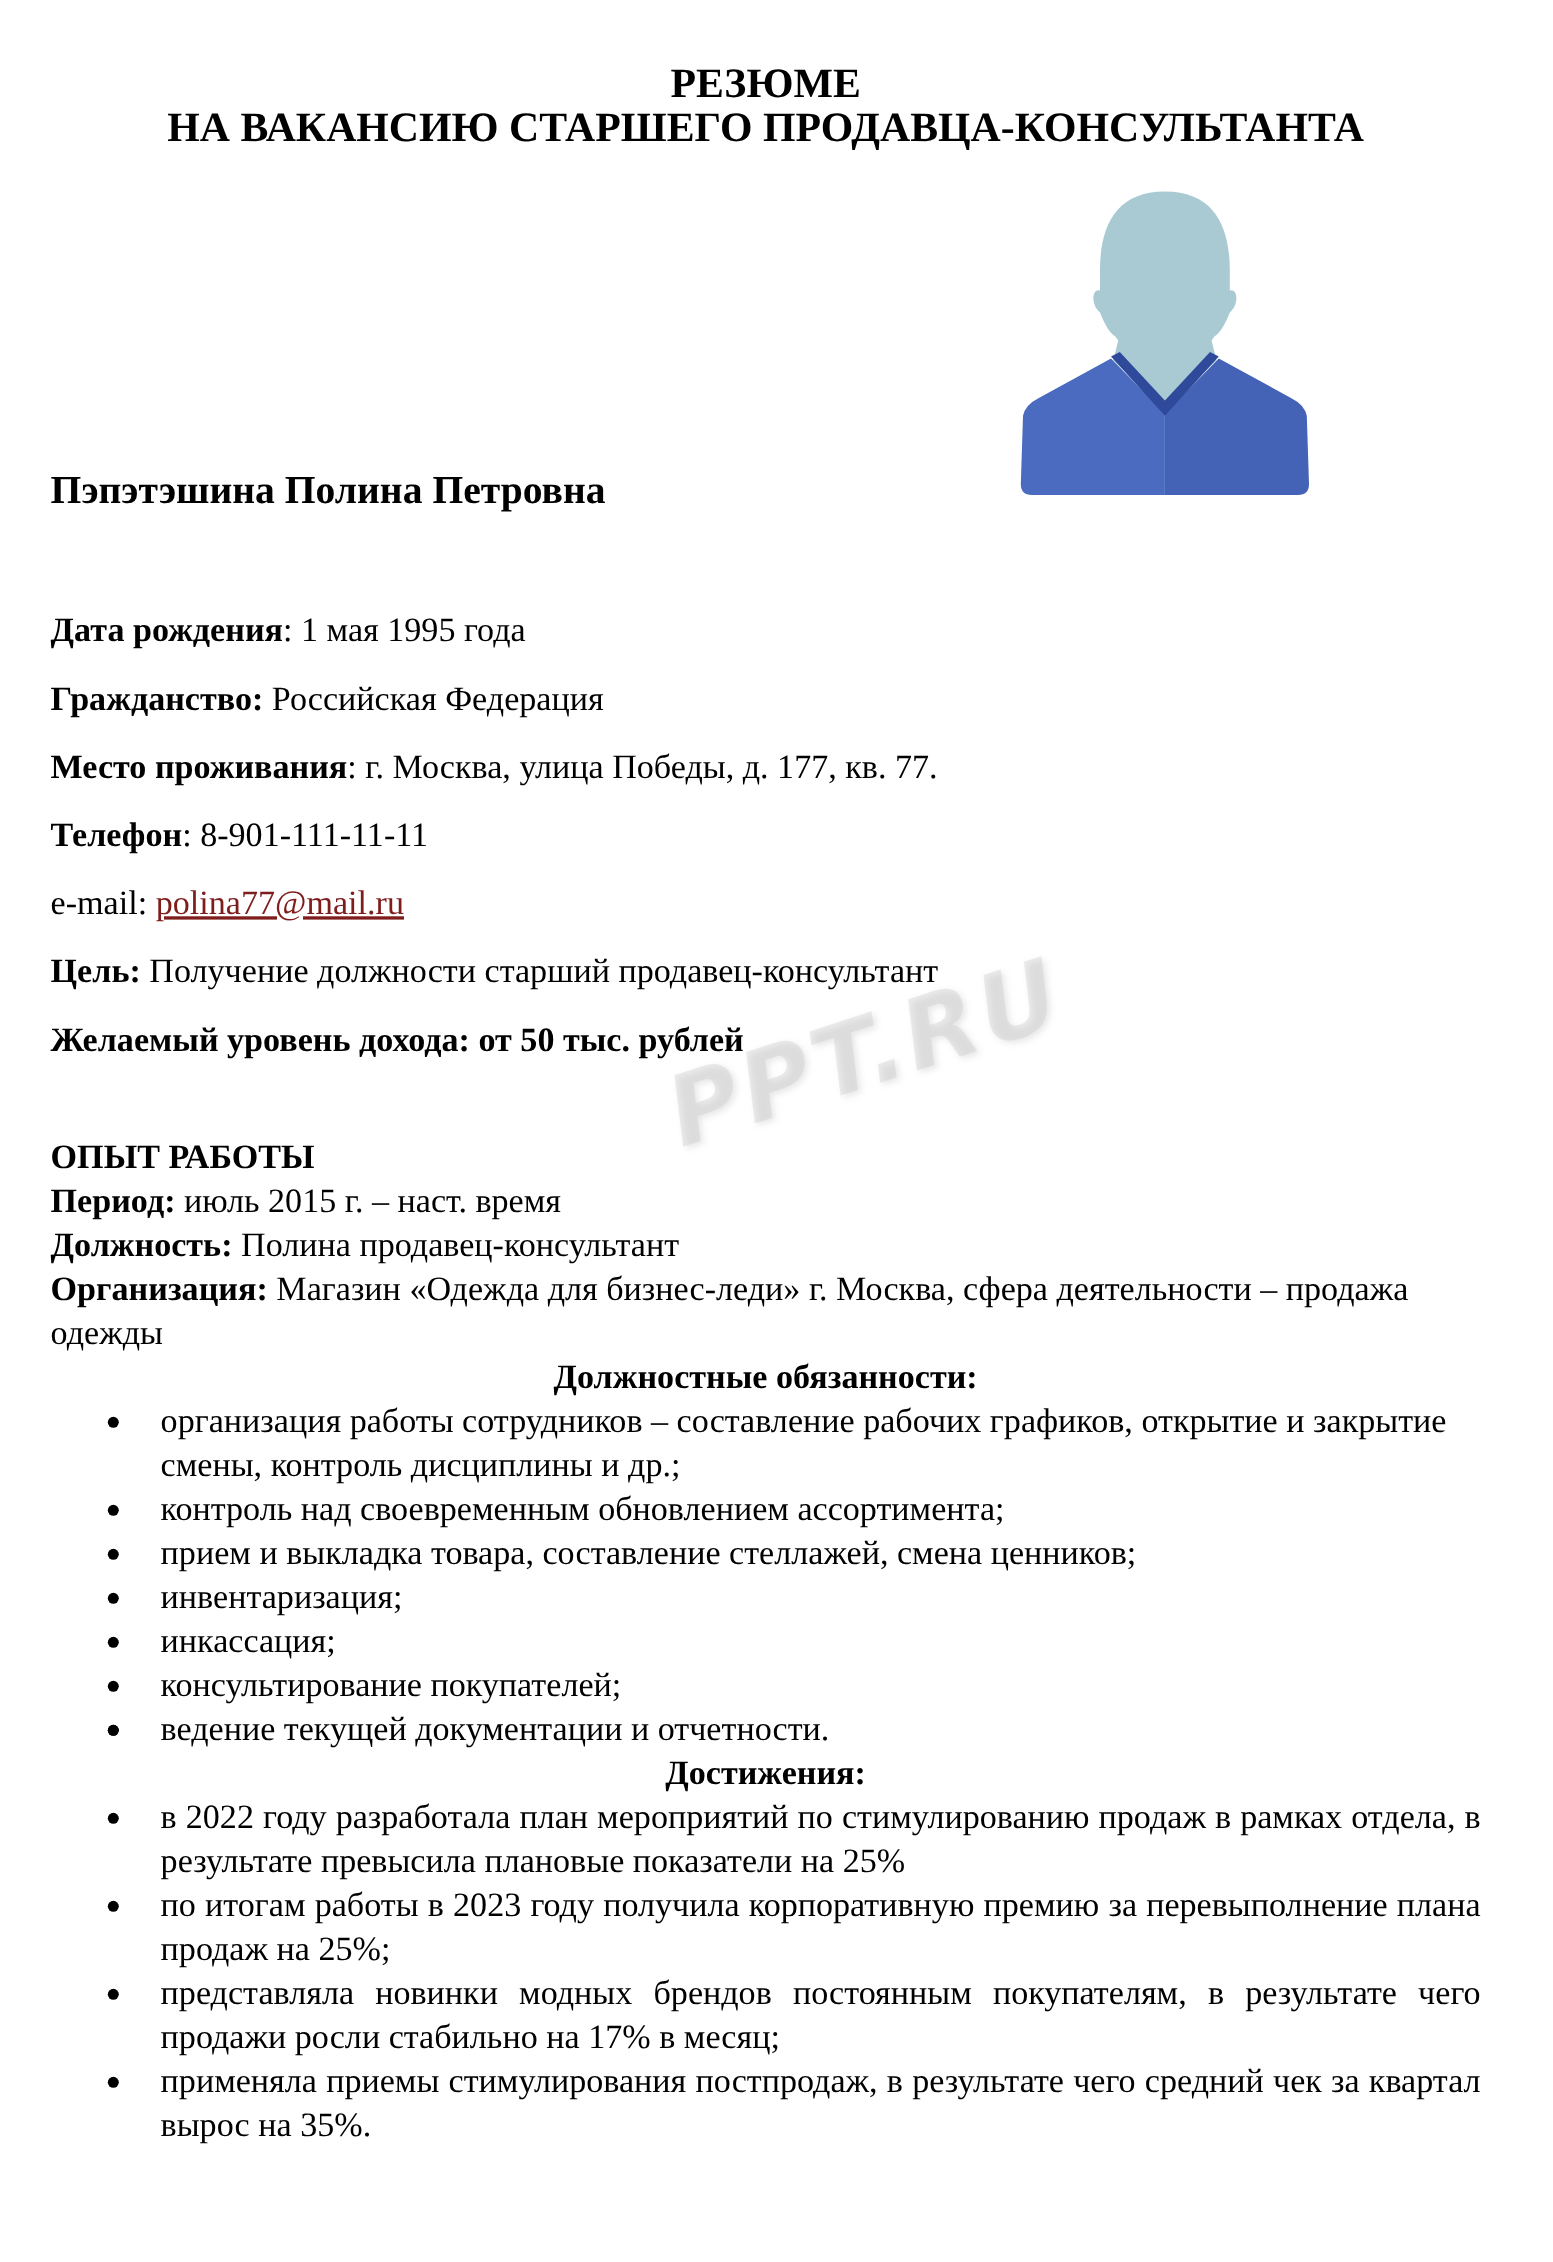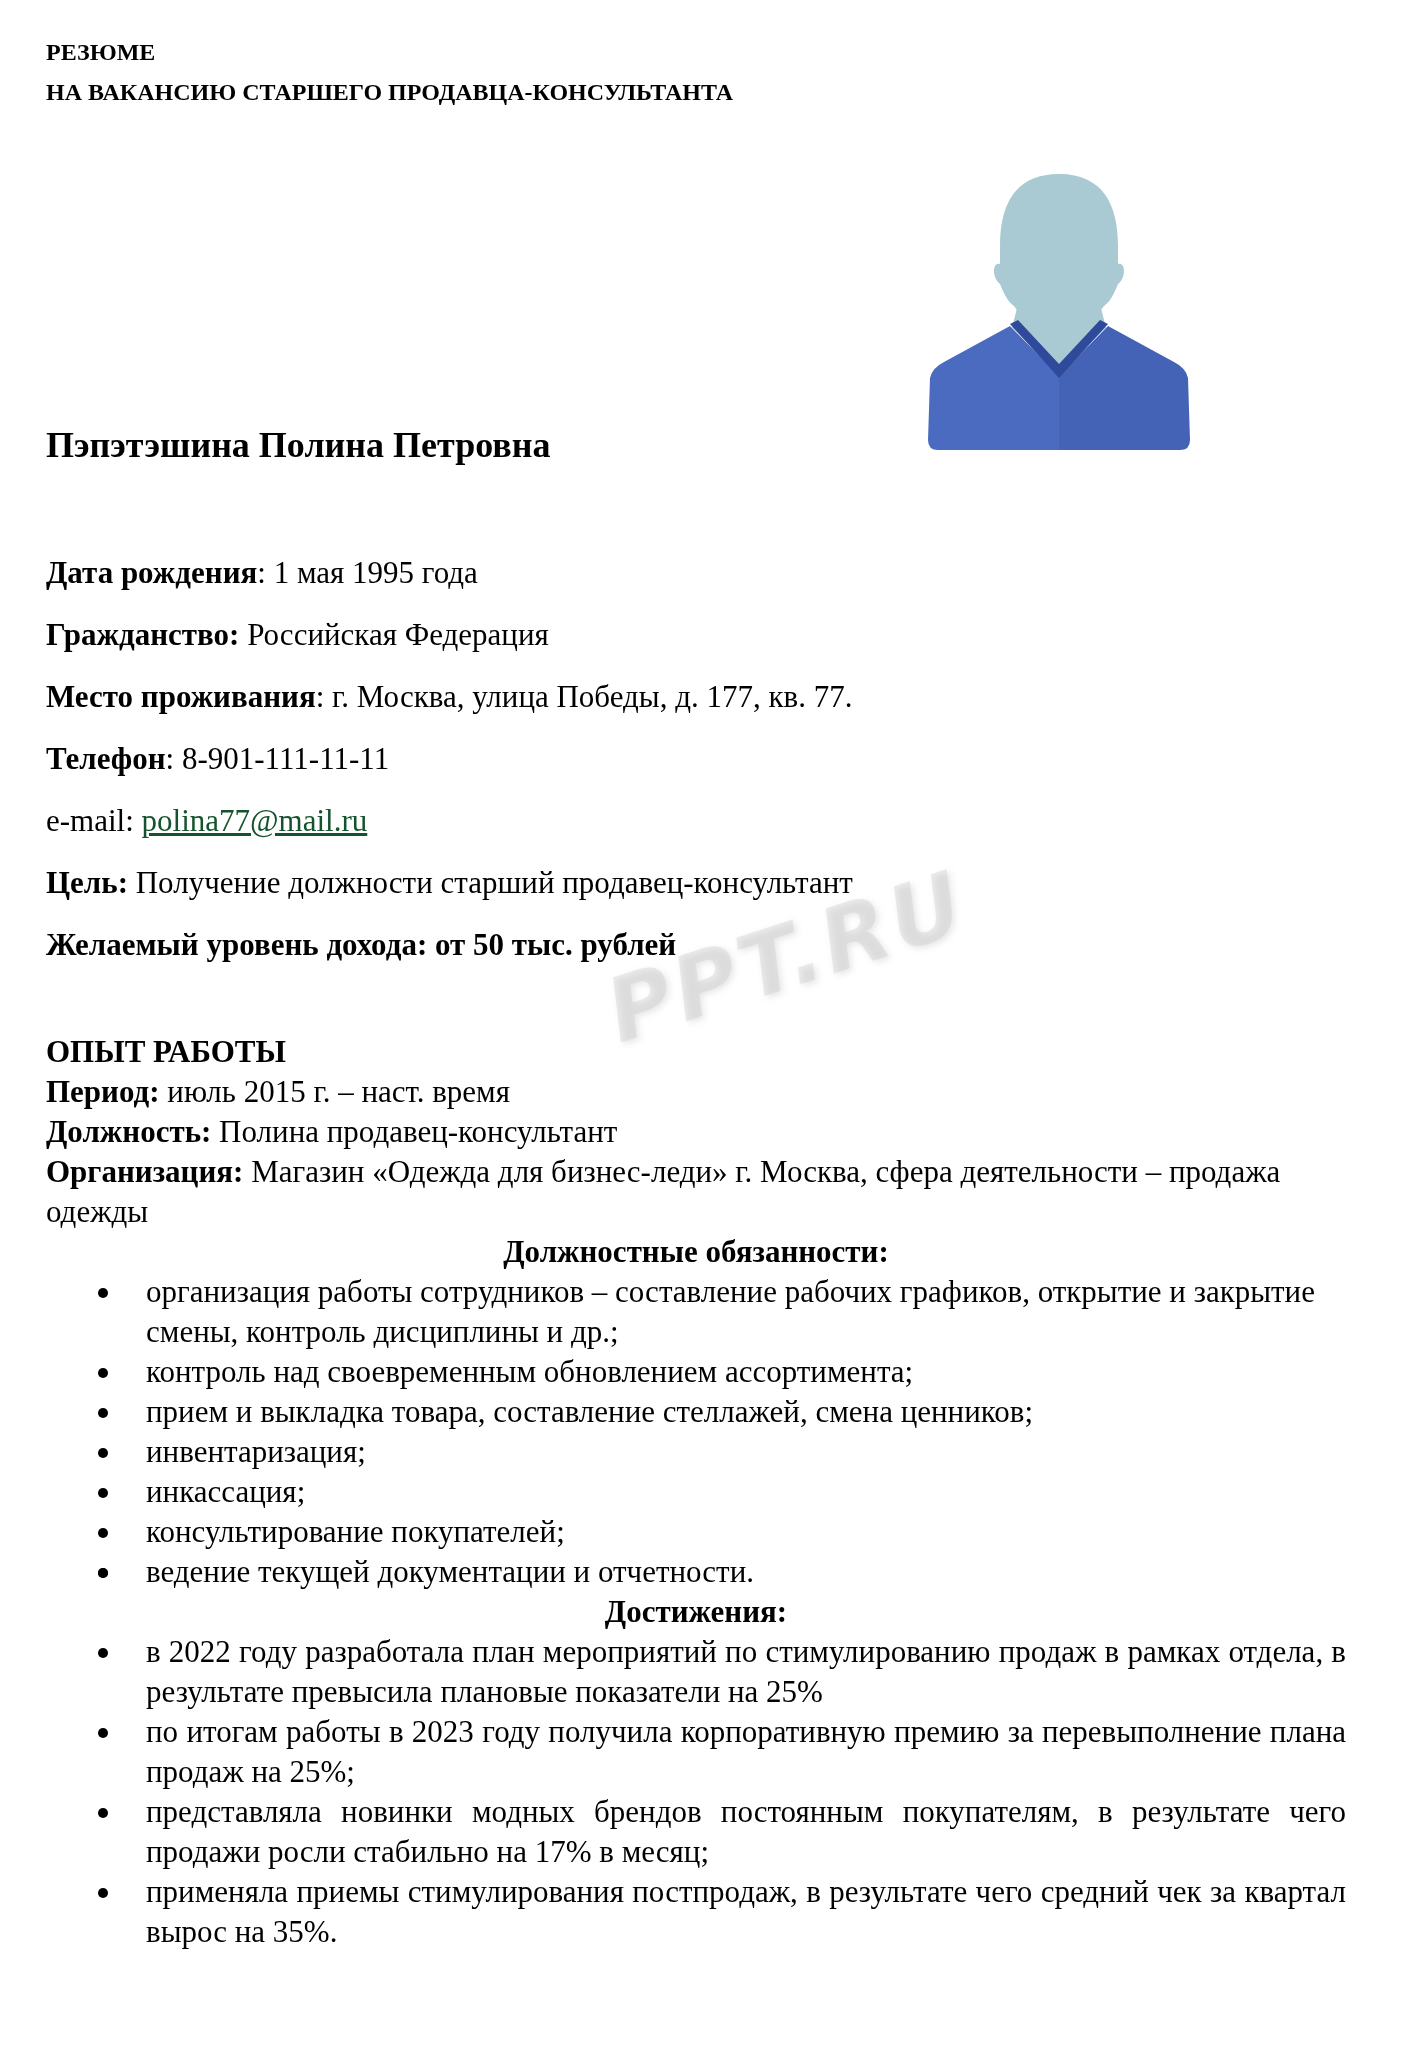--- a/index.html
+++ b/index.html
@@ -19,25 +19,25 @@
   .page {
     position: absolute;
     left: 46px;
     top: 0;
     width: 1300px;
   }
   .title {
     position: absolute;
     left: 0;
     width: 1300px;
-    text-align: left;
-    font-weight: bold;
-    font-size: 24px;
-    line-height: 40px;
-    top: 32px;
+    text-align: center;
+    font-weight: bold;
+    font-size: 38px;
+    line-height: 40px;
+    top: 56px;
   }
   .title div { white-space: nowrap; }
 
   .avatar {
     position: absolute;
     left: 876px;
     top: 166px;
     width: 274px;
     height: 288px;
   }
@@ -59,21 +59,21 @@
     width: 1300px;
   }
   .info-row {
     height: 62px;
     line-height: 40px;
     white-space: nowrap;
   }
   .info-row .lbl { font-weight: bold; }
   .info-row.all-bold { font-weight: bold; }
   .email-link {
-    color: #14532d;
+    color: #7f1d1d;
     text-decoration: underline;
   }
 
   .experience {
     position: absolute;
     left: 0;
     top: 1032px;
     width: 1300px;
   }
   .section-title {

